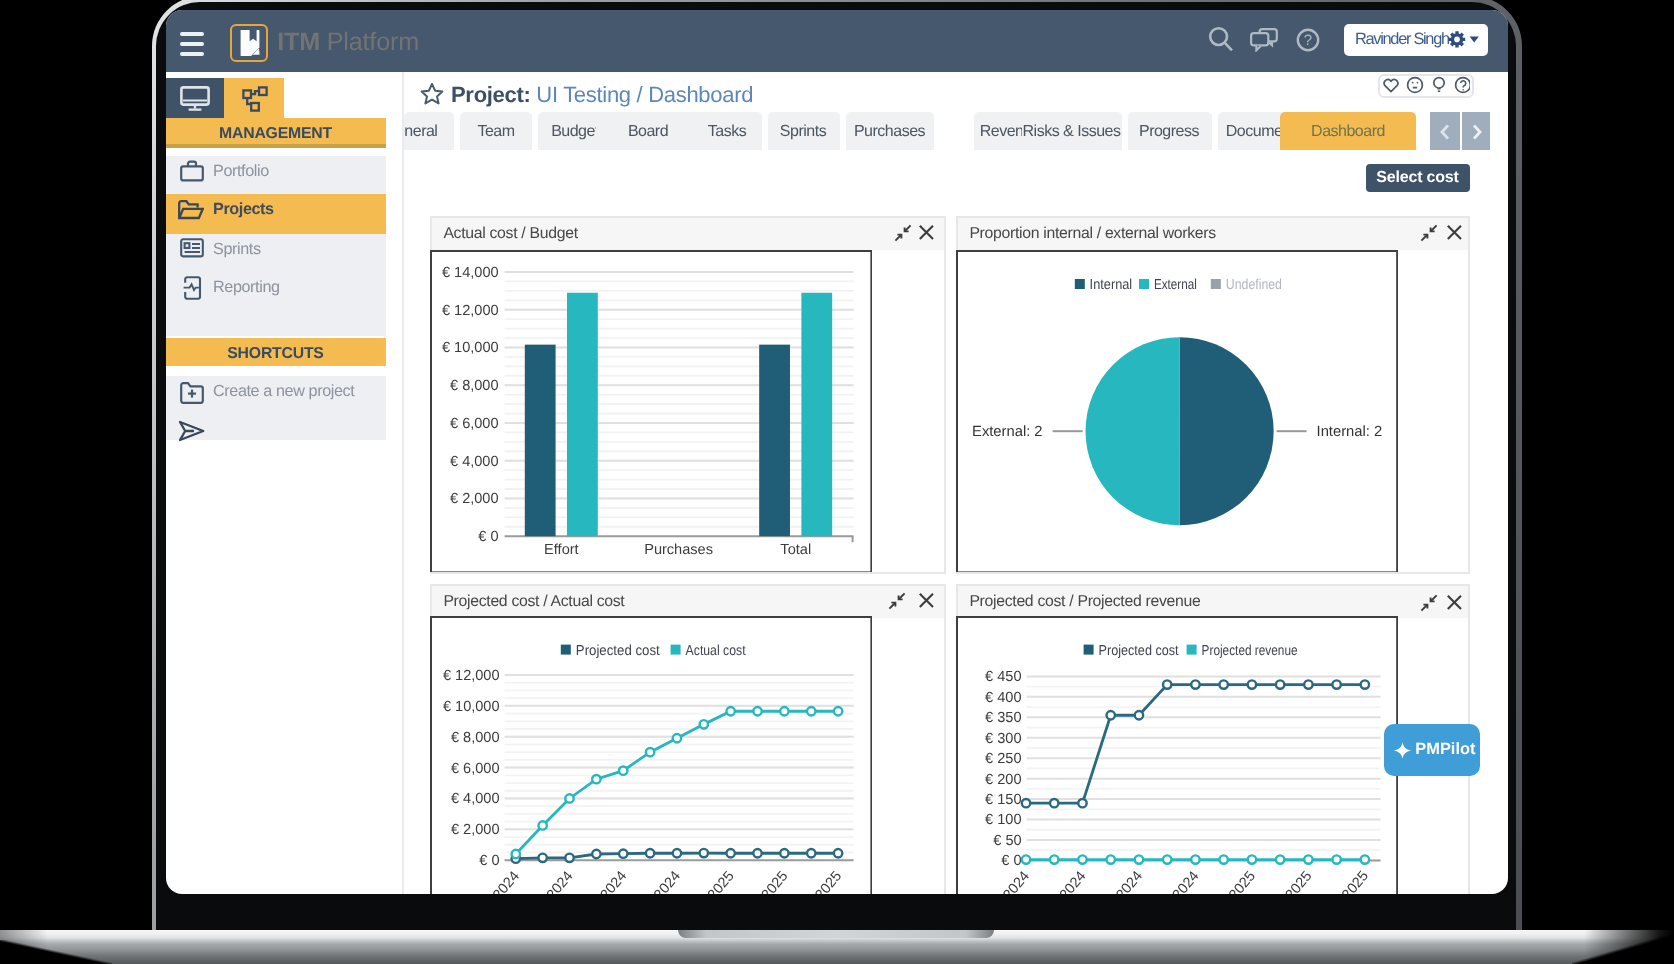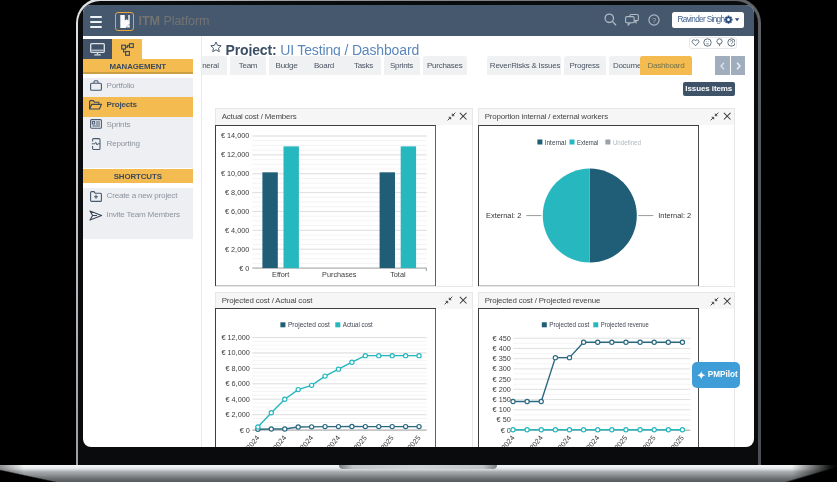--- a/index.html
+++ b/index.html
@@ -29,21 +29,21 @@
   .stab1{left:82.5px;top:39px;width:29.5px;height:19.5px;background:#3f5267;}
   .stab2{left:112px;top:39px;width:29.5px;height:19.5px;background:#f4bb50;}
   .shead{left:82.5px;width:110.5px;background:#f4bb50;font-size:7.9px;font-weight:bold;
     color:#3b4b5f;text-align:center;letter-spacing:-0.1px;}
   .srow{left:82.5px;width:110.5px;height:32px;background:#edeff2;font-size:8.1px;
     color:#8d939e;line-height:16px;letter-spacing:-0.2px;}
   .srow .lbl{position:absolute;left:24px;top:0;}
   .sep{left:200.5px;top:35.6px;width:1.5px;height:411.8px;background:#e9ebee;}
 
   
-  .crumb{left:225.5px;top:42.2px;font-size:14px;color:#3c4f66;font-weight:bold;letter-spacing:-0.15px;}
+  .crumb{left:225.5px;top:42.2px;font-size:11px;color:#3c4f66;font-weight:bold;letter-spacing:-0.15px;}
   .crumb .lnk{color:#5b87bb;font-weight:normal;}
   .igroup{left:689px;top:36.5px;width:48px;height:12px;border:1px solid #e3e6ea;border-radius:3px;}
   .tab{top:55.5px;height:19px;background:#f0f1f3;border-radius:2.5px 2.5px 0 0;
     font-size:8px;color:#4b5563;text-align:center;line-height:19px;overflow:hidden;letter-spacing:-0.25px;}
   .tabsel{background:#f4bb50;color:#6f744e;}
   .abtn{top:55.5px;height:19.8px;background:#9fadbd;}
   .selbtn{left:683px;top:81.5px;width:51.5px;height:14px;background:#3e5268;border-radius:2px;
     font-size:8px;font-weight:600;color:#fff;text-align:center;line-height:14px;letter-spacing:-0.1px;}
 
   
@@ -143,23 +143,20 @@
     <div class="srow" style="top:116.6px">
           <span class="lbl">Sprints</span>
         </div>
     <div class="srow" style="top:135.9px">
           <span class="lbl">Reporting</span>
         </div>
     <div class="shead" style="top:169px;height:14px;line-height:16.7px">SHORTCUTS</div>
     <div class="srow" style="top:188px">
           <span class="lbl">Create a new project</span>
         </div>
-    <div class="srow" style="top:207.3px">
-          <span class="lbl">Invite Team Members</span>
-        </div>
     <svg style="position:absolute;left:89.5px;top:80.3px" width="12" height="11" viewBox="0 0 12 11">
       <g fill="none" stroke="#46586e" stroke-width="1.1">
         <rect x="0.6" y="3.2" width="10.8" height="7" rx="1"></rect>
         <path d="M4,3 V1.8 a1,1 0 0 1 1,-1 h2 a1,1 0 0 1 1,1 V3"></path>
       </g>
     </svg>
     <svg style="position:absolute;left:89px;top:100.3px" width="13" height="10" viewBox="0 0 13 10">
       <g fill="none" stroke="#3b4757" stroke-width="1.15">
         <path d="M0.6,9 V1.6 a1,1 0 0 1 1,-1 h2.6 l1.2,1.6 h4.4 v1.6"></path>
         <path d="M0.6,9 L2.6,4.4 h9.8 L10.4,9 Z"></path>
@@ -217,33 +214,33 @@
     <div class="tab" style="left:230px;width:36px">Team</div>
     <div class="tab" style="left:269px;width:37px">Budget</div>
     <div class="tab" style="left:298px;width:52px">Board</div>
     <div class="tab" style="left:346.5px;width:34px">Tasks</div>
     <div class="tab" style="left:383.5px;width:36px">Sprints</div>
     <div class="tab" style="left:422.5px;width:44.5px">Purchases</div>
     <div class="tab" style="left:487px;width:36px">Revenue</div>
     <div class="tab" style="left:511px;width:49.5px">Risks &amp; Issues</div>
     <div class="tab" style="left:563.5px;width:42px">Progress</div>
     <div class="tab" style="left:608.5px;width:47px">Documents</div>
-    <div class="tab tabsel" style="left:640px;width:52px">Dashboard</div>
+    <div class="tab tabsel" style="left:640px;width:68px">Dashboard</div>
     <div class="abtn" style="left:714.8px;width:15.4px"></div>
     <div class="abtn" style="left:730.8px;width:14.7px;"></div>
     <svg style="position:absolute;left:720.3px;top:61.6px" width="5" height="8" viewBox="0 0 5 8">
       <polyline points="4,0.7 1,4 4,7.3" fill="none" stroke="#dde3e9" stroke-width="1.4"></polyline>
     </svg>
     <svg style="position:absolute;left:735.7px;top:61.6px" width="5" height="8" viewBox="0 0 5 8">
       <polyline points="1,0.7 4,4 1,7.3" fill="none" stroke="#eef1f4" stroke-width="1.4"></polyline>
     </svg>
-    <div class="selbtn">Issues items</div>
+    <div class="selbtn">Select cost</div>
 
     <div class="panel" style="left:215.2px;top:108.2px;width:257.8px;height:178.5px">
-      <div class="phead">Actual cost / Members</div>
+      <div class="phead">Actual cost / Budget</div>
         </div>
     <div class="panel" style="left:478.2px;top:108.2px;width:257.3px;height:178.5px">
       <div class="phead">Proportion internal / external workers</div>
         </div>
     <div class="panel" style="left:215.2px;top:292.2px;width:257.8px;height:170px">
       <div class="phead">Projected cost / Actual cost</div>
         </div>
     <div class="panel" style="left:478.2px;top:292.2px;width:257.3px;height:170px">
       <div class="phead">Projected cost / Projected revenue</div>
         </div>

